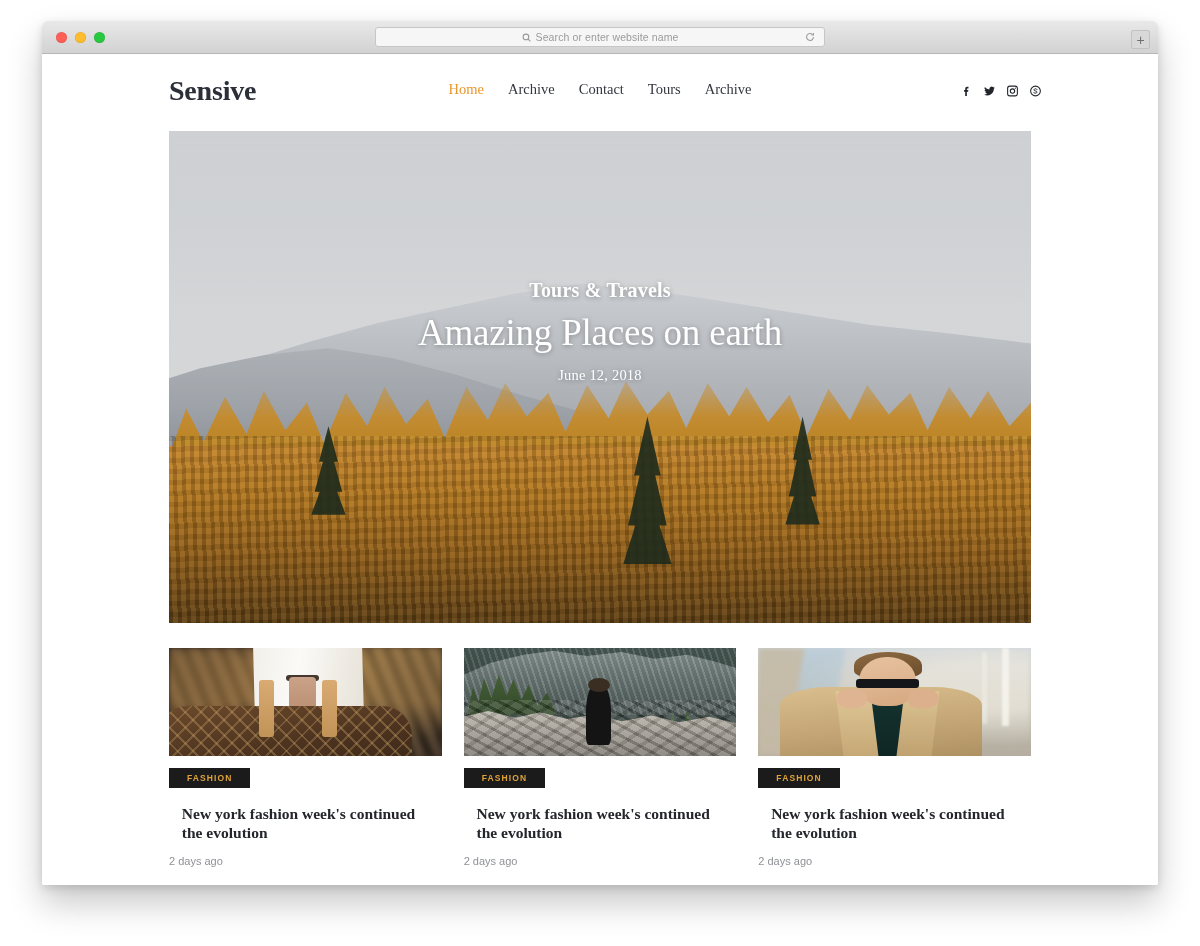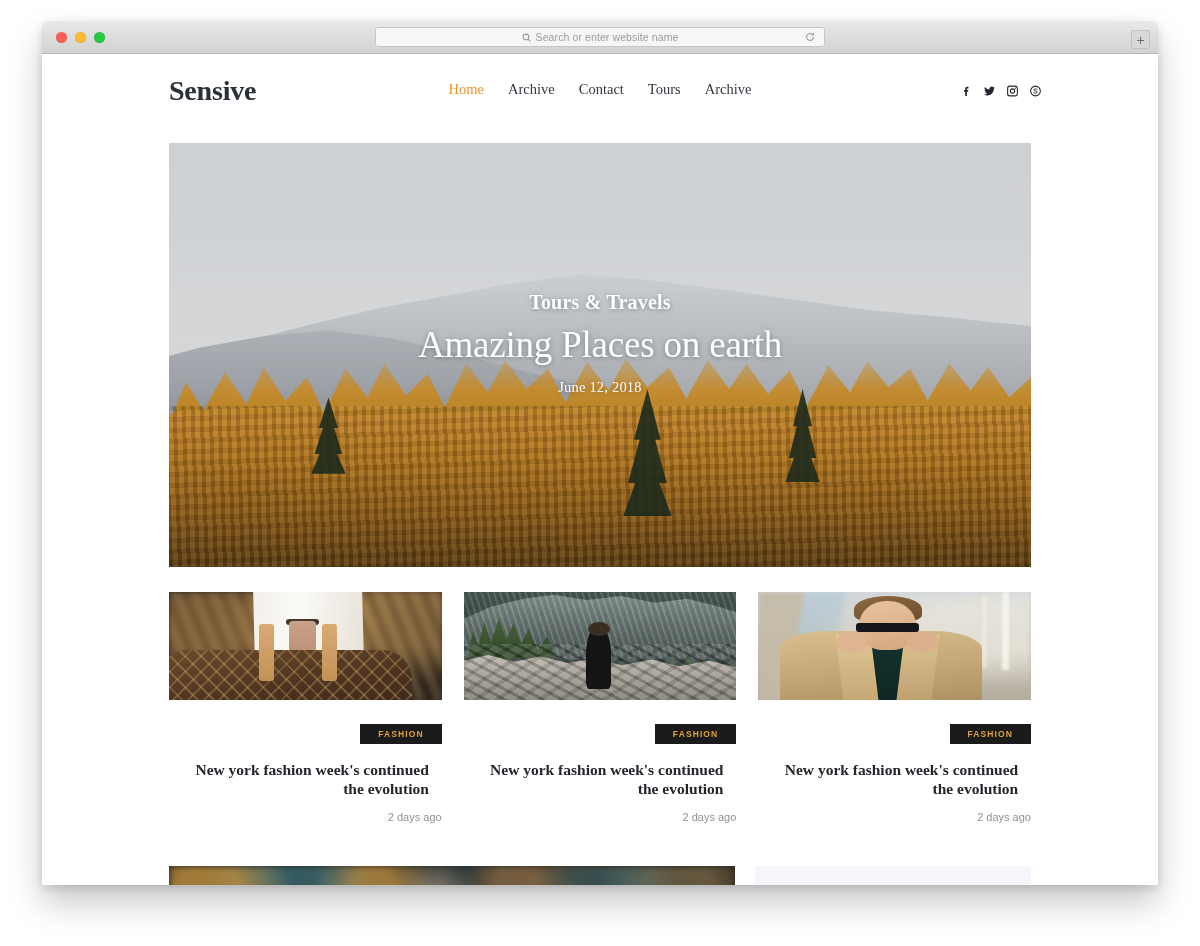--- a/index.html
+++ b/index.html
@@ -97,22 +97,22 @@
 
   .social{
     position:absolute; right:116px; top:50%; transform:translateY(-50%);
     display:flex; align-items:center; gap:10px;
   }
   .social-icon{ width:13px; height:13px; color:#22262c; display:block; }
 
   
   .hero{
     position:relative;
-    margin:16px 127px;
-    height:424px;
+    margin:4px 127px;
+    height:492px;
     overflow:hidden;
     background:#0c4a6e;
   }
   .hero-photo{ position:absolute; inset:0; }
 
   
   .sky{
     position:absolute; left:0; right:0; top:0; height:58%;
     background:linear-gradient(to bottom,#b9bcc1 0%,#c3c6ca 30%,#cfd1d3 62%,#d5d6d6 100%);
   }
@@ -213,21 +213,21 @@
     display:grid;
     grid-template-columns:repeat(3, 1fr);
     gap:22px;
   }
   .card{ display:flex; flex-direction:column; align-items:center; }
   .card-thumb{
     width:100%; height:108px;
     overflow:hidden; position:relative;
     background:#6d6f72;
   }
-  .card-body{ padding-top:23px; text-align:right; width:100%; }
+  .card-body{ padding-top:11px; text-align:left; width:100%; }
   .badge{
     display:inline-block;
     background:#1b1b1b;
     color:#e0a23a;
     font-family:"Liberation Sans", sans-serif;
     font-size:8.5px;
     font-weight:bold;
     letter-spacing:1.1px;
     padding:6px 18px 5px;
     line-height:1;

